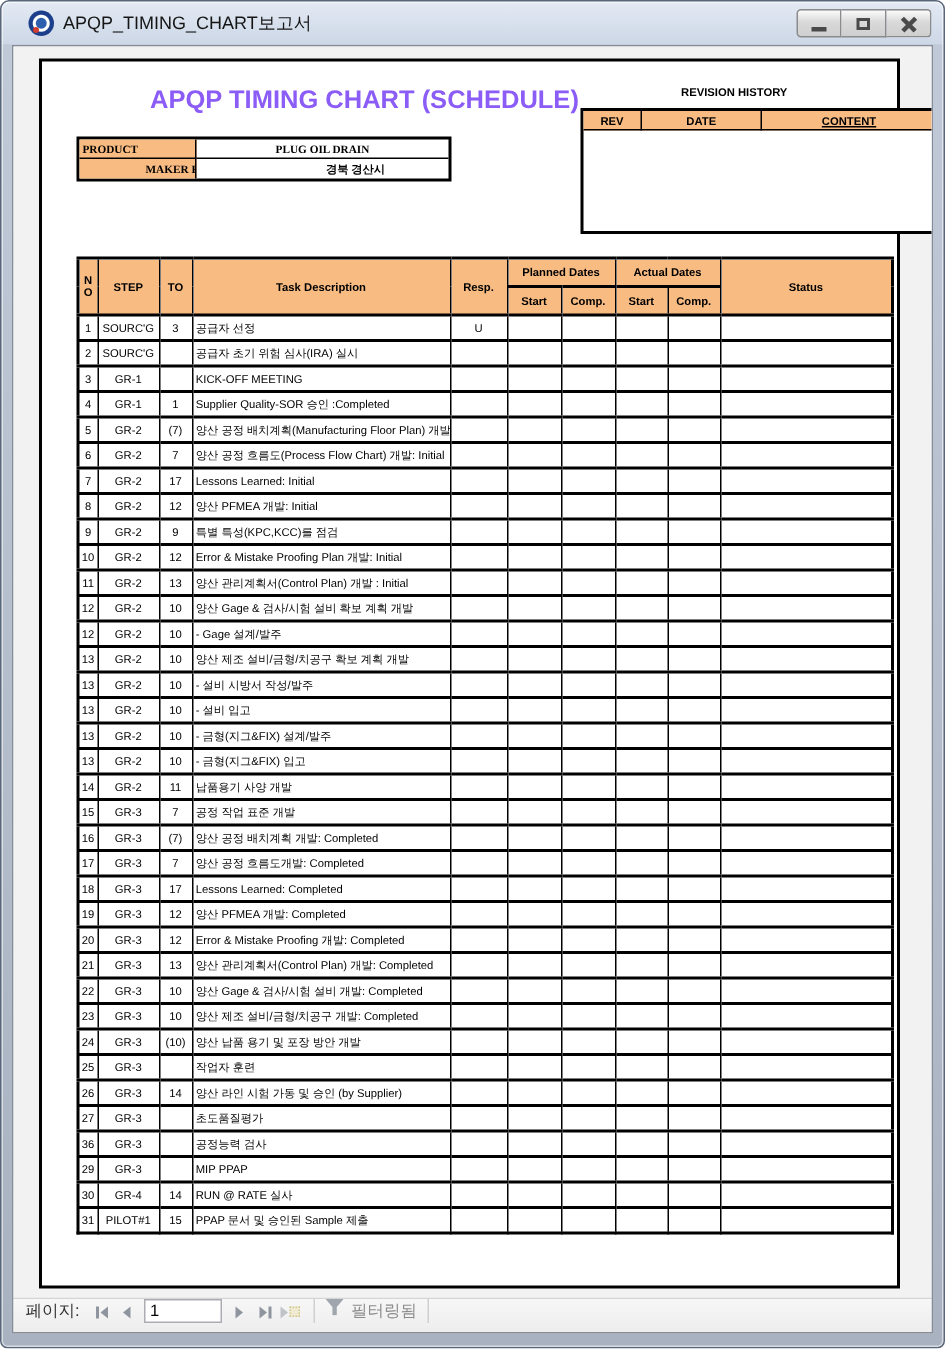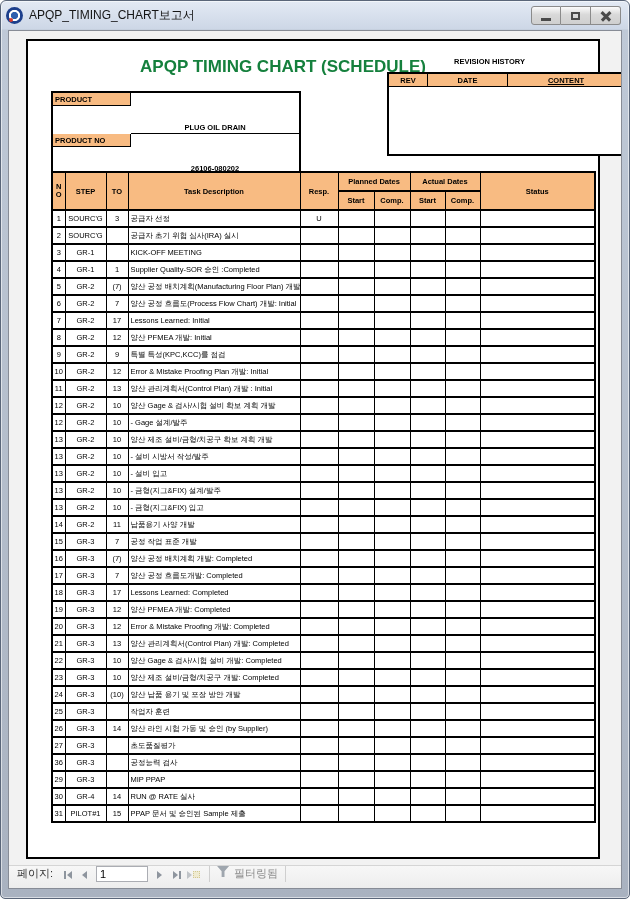--- a/index.html
+++ b/index.html
@@ -3,21 +3,21 @@
 <meta charset="utf-8">
 <style>
   html,body{margin:0;padding:0;background:#fff;}
   *{box-sizing:border-box;}
   body{font-family:"Liberation Sans","DejaVu Sans",sans-serif; width:630px;height:899px;position:relative;overflow:hidden;}
 
   
   .window{position:absolute;inset:0;border:1px solid #5A6679;border-radius:6px 6px 5px 5px;
     background:linear-gradient(180deg,#E3EAF4 0%,#CDD7E6 28px,#BFC9D7 29px,#A9B2C0 100%);
     box-shadow:inset 0 0 0 1px rgba(255,255,255,.55);}
-  .titlebar{position:absolute;left:0;top:0;right:0;height:29px;display:flex;align-items:center;padding-left:5px;}
+  .titlebar{position:absolute;left:0;top:0;right:0;height:29px;display:flex;align-items:center;padding-left:18px;}
   .app-icon{width:17px;height:17px;border-radius:50%;position:relative;flex:0 0 auto;
     background:radial-gradient(circle at 50% 50%, #2E5FAE 0 27%, #FFFFFF 33% 44%, #1C3F8C 50% 100%);}
   .app-icon::after{content:"";position:absolute;left:3px;bottom:2px;width:4px;height:4px;border-radius:50%;background:#D23B2F;}
   .title-text{margin-left:6px;font-size:12px;color:#151515;white-space:nowrap;}
   .win-btns{position:absolute;right:8px;top:5px;display:flex;}
   .win-btn{width:30px;height:19px;border:1px solid #8B8B8B;background:linear-gradient(180deg,#FBFBFB,#D9D9D9 45%,#CFCFCF);
     display:flex;align-items:center;justify-content:center;position:relative;}
   .win-btn.min{border-radius:3px 0 0 3px;}
   .win-btn.max{border-left:none;}
   .win-btn.close{border-left:none;border-radius:0 3px 3px 0;}
@@ -28,35 +28,35 @@
   .glyph-close::before{transform:rotate(45deg);}
   .glyph-close::after{transform:rotate(-45deg);}
 
   
   .client{position:absolute;left:7px;right:7px;top:29px;bottom:9px;border:1px solid #878C96;background:#F2F2F2;
     display:flex;flex-direction:column;}
   .canvas{flex:1 1 auto;position:relative;overflow:hidden;background:#F2F2F2;}
   .page{position:absolute;left:17px;top:8px;width:574px;height:820px;background:#fff;border:2px solid #000;}
 
   
-  .r-title{position:absolute;left:0;top:16px;width:430px;text-align:center;font-size:17px;font-weight:bold;color:#15803d;letter-spacing:0px;margin-left:40px;}
+  .r-title{position:absolute;left:0;top:16px;width:430px;text-align:center;font-size:17px;font-weight:bold;color:#8b5cf6;letter-spacing:0px;}
   .rev-title{position:absolute;left:359px;top:16px;width:205px;text-align:center;font-size:7.5px;font-weight:bold;}
   .rev-table{position:absolute;left:359px;top:31px;width:239px;height:84px;border:2px solid #000;background:#fff;}
   .rev-grid{display:grid;grid-template-columns:39px 80px 1fr;}
   .rev-grid .cell{height:13px;border-right:1px solid #000;border-bottom:1px solid #000;
     font-size:7.5px;display:flex;align-items:center;justify-content:center;overflow:hidden;white-space:nowrap;}
   .rev-grid .cell:nth-child(3n){border-right:none;text-decoration:underline;}
   .rev-grid .hdr{background:var(--peach);font-weight:bold;}
 
   .prod-table{position:absolute;left:23px;top:50px;width:250px;border:2px solid #000;background:#fff;}
-  .prow{display:grid;grid-template-columns:78px 1fr;}
+  .prow{display:grid;grid-template-columns:78px 1fr;font-family:Liberation Serif, serif;}
   .prow .cell{height:13px;border-bottom:1px solid #000;font-size:7.5px;display:flex;align-items:center;overflow:hidden;white-space:nowrap;}
   .prow:last-child .cell{border-bottom:none;padding-left:44px;}
   .prow .lbl{background:var(--peach);font-weight:bold;padding-left:2px;border-right:1px solid #000;}
-  .prow .val{justify-content:center;font-weight:bold;margin-top:28px;}
+  .prow .val{justify-content:center;font-weight:bold;}
 
   
   .sched{position:absolute;left:23px;top:130px;border-collapse:collapse;table-layout:fixed;width:543px;background:#fff;}
   .sched th,.sched td{border:1px solid #000;border-top-width:2px;padding:0 1px;overflow:hidden;}
   .sched{border:2px solid #000;}
   .sched thead th{background:var(--peach);font-size:7.5px;font-weight:bold;text-align:center;height:19px;}
   .sched thead th.c-no{white-space:pre-line;line-height:1.1;}
   .sched tbody td{height:17px;font-size:7.5px;text-align:center;white-space:nowrap;}
   .sched tbody td.task{text-align:left;padding-left:2px;}
   col.c-no{width:13px;} col.c-step{width:41px;} col.c-to{width:22px;} col.c-task{width:172px;}
@@ -113,24 +113,20 @@
           </div>
         </div>
 
         <div class="prod-table" id="product-table">
   <div class="prow">
     <div class="cell lbl">PRODUCT</div>
     <div class="cell val">PLUG OIL DRAIN</div>
   </div>
 
 
-  <div class="prow">
-    <div class="cell lbl">PRODUCT NO</div>
-    <div class="cell val">26106-080202</div>
-  </div>
 
 
   <div class="prow">
     <div class="cell lbl">MAKER REGION</div>
     <div class="cell val">경북 경산시</div>
   </div>
 </div>
 
         <table class="sched">
           <colgroup>

